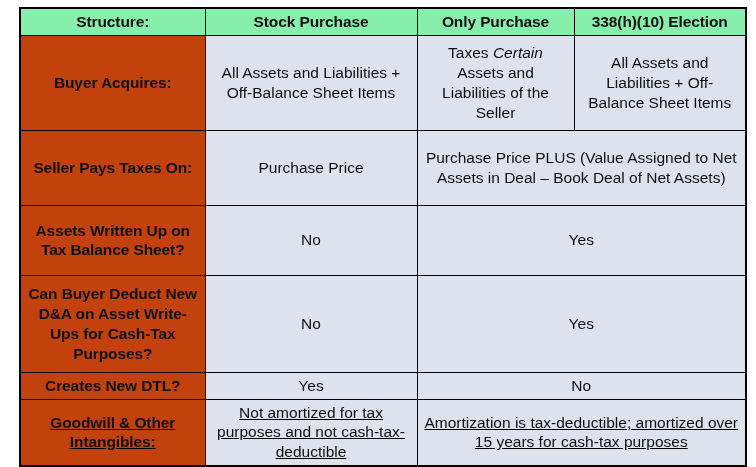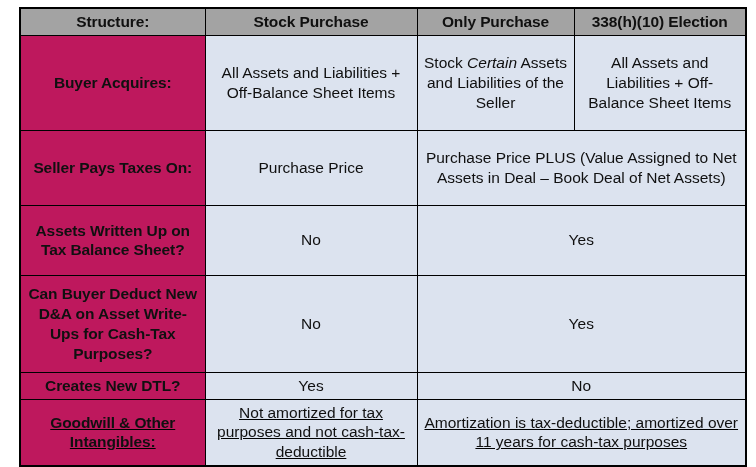--- a/index.html
+++ b/index.html
@@ -31,30 +31,30 @@
     border: 1.5px solid #000000;
     padding: 3px 6px;
     vertical-align: middle;
     text-align: center;
     font-size: 15.5px;
     line-height: 1.28;
     color: #101010;
   }
   
   td.hdr {
-    background: #a3a3a3;
+    background: #86efac;
     color: #ffffff;
     font-weight: bold;
     font-size: 16.5px;
     text-align: center;
     letter-spacing: -0.1px;
   }
   
   td.rowlabel {
-    background: #be185d;
+    background: #c2410c;
     color: #ffffff;
     font-weight: bold;
     font-size: 16px;
     text-align: left;
     vertical-align: middle;
     letter-spacing: -0.1px;
     padding-left: 8px;
   }
   
   td.data {
@@ -85,21 +85,21 @@
       <tr>
         <td class="hdr">Structure:</td>
         <td class="hdr">Stock Purchase</td>
         <td class="hdr">Only Purchase</td>
         <td class="hdr">338(h)(10) Election</td>
       </tr>
 
       <tr style="height:95px;">
         <td class="rowlabel">Buyer Acquires:</td>
         <td class="data">All Assets and Liabilities + Off-Balance Sheet Items</td>
-        <td class="data"><span>Stock </span><span class="em">Certain</span><span> Assets and Liabilities of the Seller</span></td>
+        <td class="data"><span>Taxes </span><span class="em">Certain</span><span> Assets and Liabilities of the Seller</span></td>
         <td class="data">All Assets and Liabilities + Off-Balance Sheet Items</td>
       </tr>
 
       <tr style="height:75px;padding-left:6px;">
         <td class="rowlabel">Seller Pays Taxes On:</td>
         <td class="data">Purchase Price</td>
         <td class="data" colspan="2">Purchase Price PLUS (Value Assigned to Net Assets in Deal – Book Deal of Net Assets)</td>
       </tr>
 
       <tr style="height:70px;margin-top:27px;">
@@ -116,17 +116,17 @@
 
       <tr style="height:25px;">
         <td class="rowlabel">Creates New DTL?</td>
         <td class="data">Yes</td>
         <td class="data" colspan="2">No</td>
       </tr>
 
       <tr style="height:66px;text-decoration:underline;">
         <td class="rowlabel">Goodwill &amp; Other Intangibles:</td>
         <td class="data">Not amortized for tax purposes and not cash-tax-deductible</td>
-        <td class="data" colspan="2">Amortization is tax-deductible; amortized over 11 years for cash-tax purposes</td>
+        <td class="data" colspan="2">Amortization is tax-deductible; amortized over 15 years for cash-tax purposes</td>
       </tr>
     </tbody>
   </table>
 </div>
 
 </body></html>

